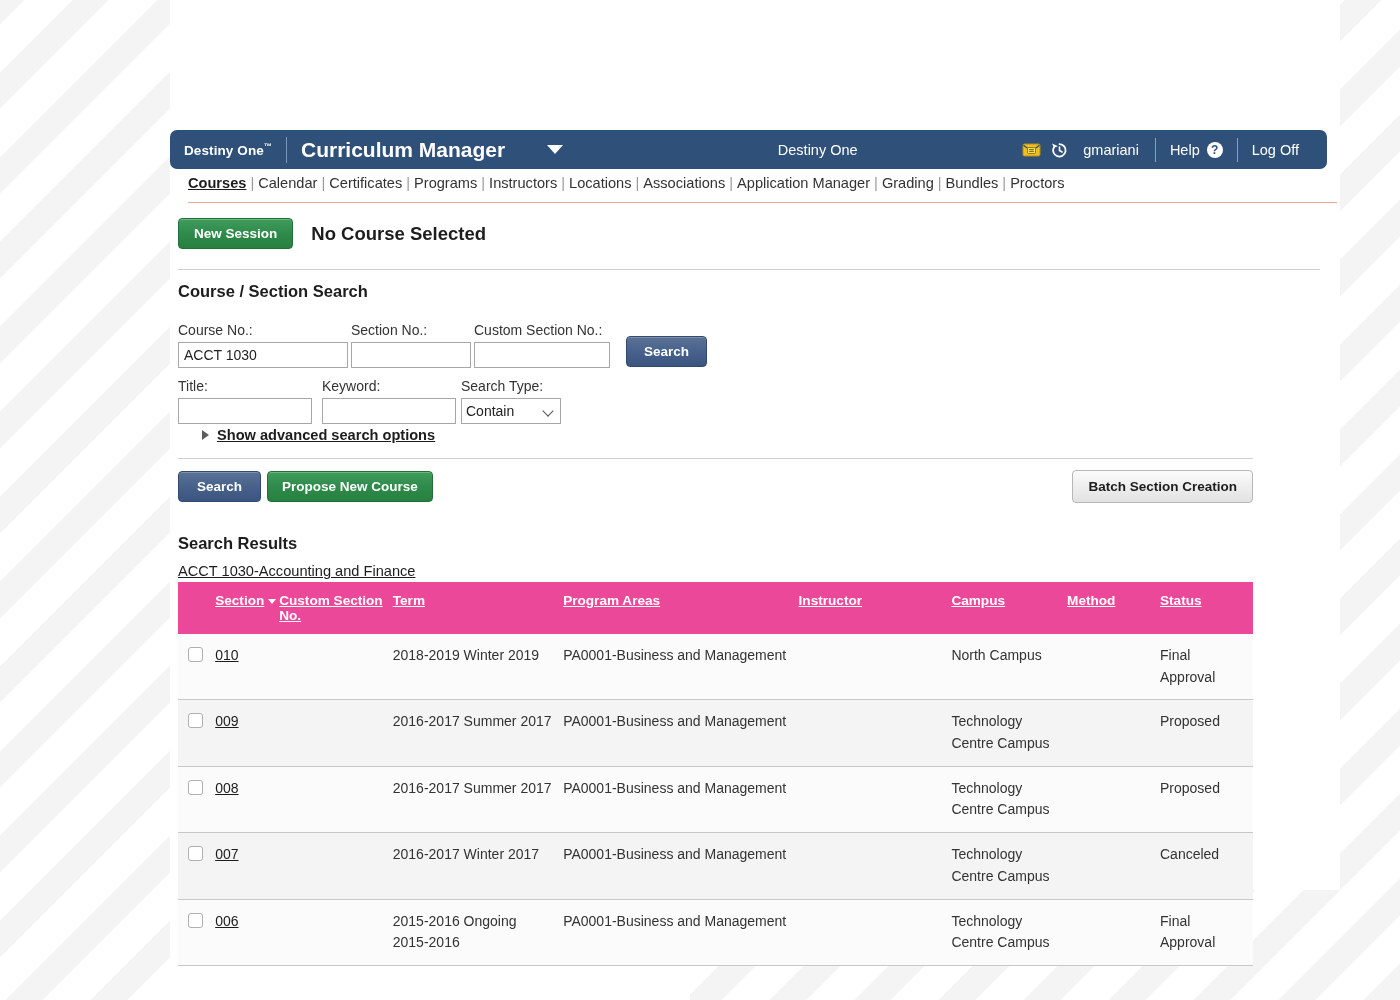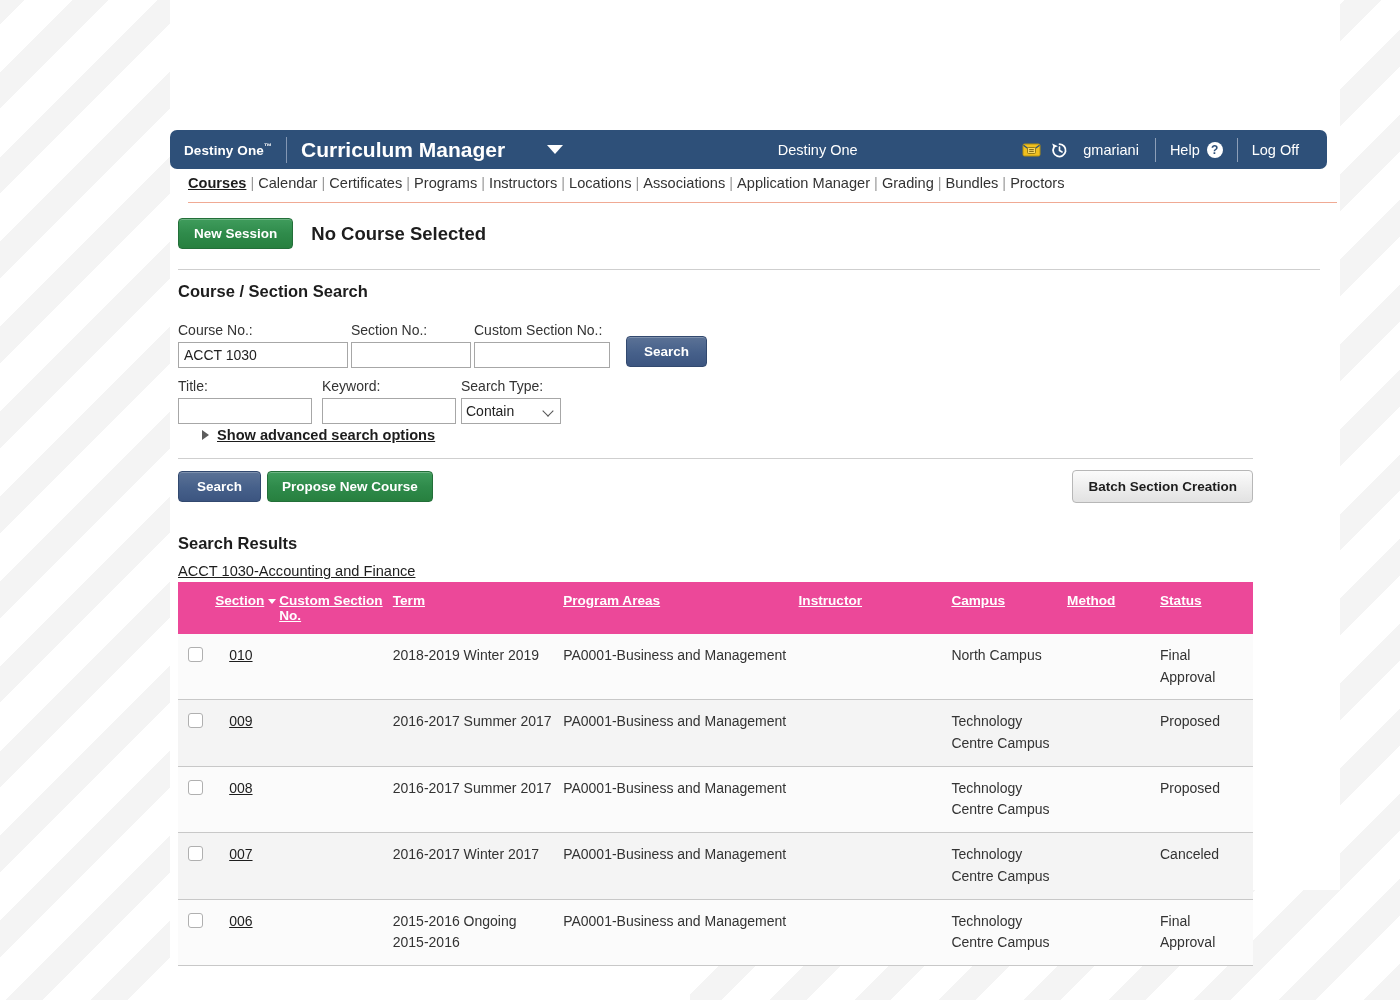--- a/index.html
+++ b/index.html
@@ -262,21 +262,21 @@
   th.h-campus { width: 112px; }
   th.h-method { width: 90px; }
   th.h-status { width: 90px; }
   .chk {
     width: 15px; height: 15px;
     border: 1px solid #b0b0b0; border-radius: 3px;
     background: #ffffff; cursor: pointer; display: block;
     margin-top: 2px;
   }
   .seclink {
-    color: #1d1d1d; text-decoration: underline; cursor: pointer; margin-left: 14px;
+    color: #1d1d1d; text-decoration: underline; cursor: pointer;
   }
 </style>
 </head>
 <body>
 
 <div id="page-panel"></div>
 <div id="page-panel-tail"></div>
 
 <div id="navbar">
   <div class="brand-mark">

